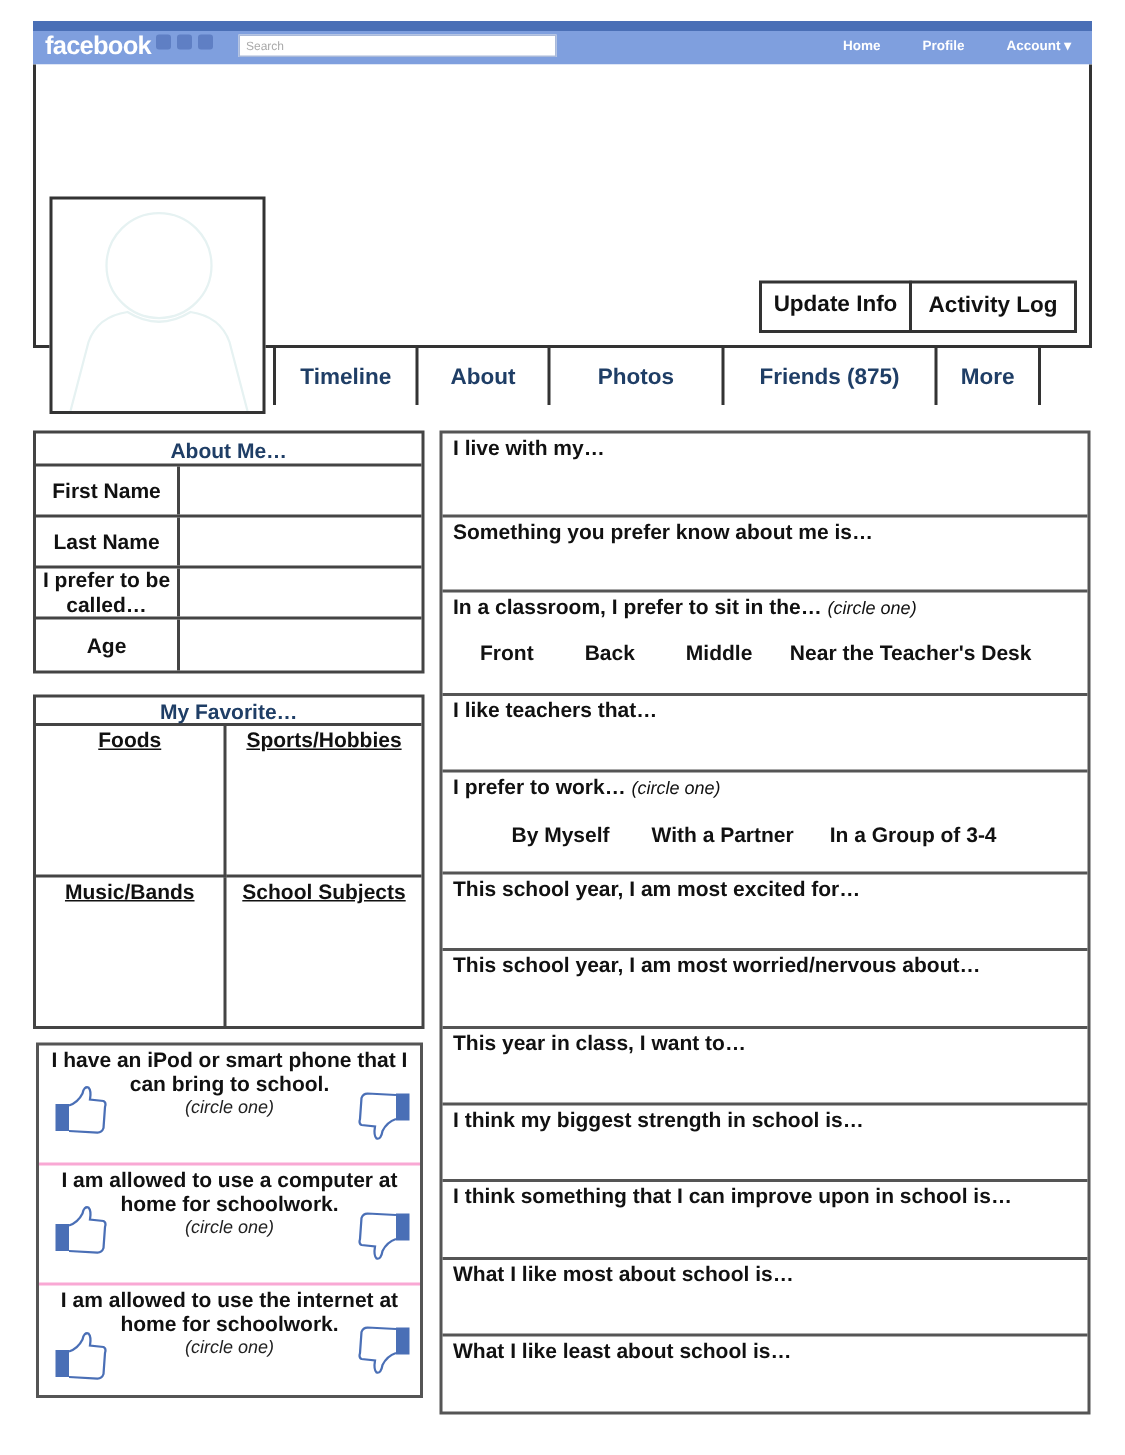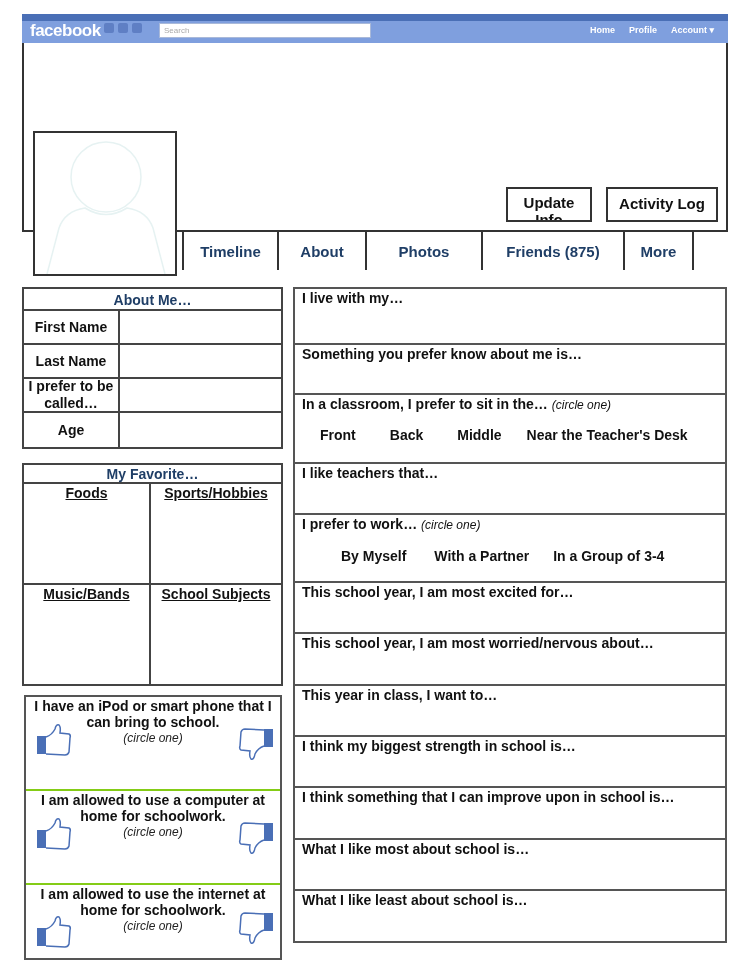--- a/index.html
+++ b/index.html
@@ -5,26 +5,26 @@
   * { box-sizing: border-box; margin: 0; padding: 0; }
   body { width: 750px; height: 970px; background: #fff; position: relative; font-family: "Liberation Sans", sans-serif; color: #111; overflow: hidden; }
   .abs { position: absolute; }
 
   
   .fb-bar { left: 22px; top: 14px; width: 706px; height: 30px; background: linear-gradient(#4a6fb6 0 7px, #7f9fde 7px); border-bottom: 1px solid #b9c9ea; }
   .fb-logo { left: 8px; top: 7px; color: #fff; font-weight: bold; font-size: 17px; letter-spacing: -0.5px; }
   .fb-icons { left: 82px; top: 9px; display: flex; gap: 4px; }
   .fb-icons span { width: 10px; height: 10px; border-radius: 2px; background: #5f7fc4; display: inline-block; }
   .fb-search { left: 137px; top: 9px; width: 212px; height: 15px; background: #fff; border: 1px solid #a9b9d9; font-size: 8px; color: #aaa; padding: 2px 4px; }
-  .fb-nav { right: 14px; top: 11px; display: flex; gap: 14px; color: #fff; font-size: 9px; font-weight: bold; }
+  .fb-nav { right: 14px; top: 11px; display: flex; gap: 28px; color: #fff; font-size: 9px; font-weight: bold; }
 
   
   .cover { left: 22px; top: 43px; width: 706px; height: 189px; border: 2px solid #333; border-top: none; background: #fff; }
   .profile-pic { left: 33px; top: 131px; width: 144px; height: 145px; border: 2px solid #333; background: #fff; }
-  .update-btn { left: 506px; top: 187px; width: 86px; height: 35px; border: 2px solid #333; background: #fff; font-weight: bold; font-size: 15px; text-align: center; padding-top: 5px; overflow: hidden; }
+  .update-btn { left: 506px; top: 187px; width: 102px; height: 35px; border: 2px solid #333; background: #fff; font-weight: bold; font-size: 15px; text-align: center; padding-top: 5px; overflow: hidden; }
   .activity-btn { left: 606px; top: 187px; width: 112px; height: 35px; border: 2px solid #333; background: #fff; font-weight: bold; font-size: 15px; text-align: center; padding-top: 6px; }
 
   
   .tabs { left: 182px; top: 232px; height: 38px; display: flex; }
   .tab { border-left: 2px solid #333; color: #1f3e66; font-weight: bold; font-size: 15px; display: flex; align-items: center; justify-content: center; height: 38px; }
   .tab.last { border-right: 2px solid #333; }
 
   
   .about { left: 22px; top: 287px; width: 261px; border: 2px solid #444; }
   .about .title { height: 22px; text-align: center; color: #1f3e66; font-weight: bold; font-size: 14px; line-height: 22px; border-bottom: 2px solid #444; }
@@ -38,21 +38,21 @@
   .fav .title { height: 19px; text-align: center; color: #1f3e66; font-weight: bold; font-size: 14px; line-height: 19px; border-bottom: 2px solid #444; }
   .fav .grid { display: grid; grid-template-columns: 127px 1fr; grid-template-rows: 101px 1fr; height: 200px; }
   .fav .cell { font-weight: bold; font-size: 14px; text-align: center; padding-top: 1px; }
   .fav .cell span { text-decoration: underline; }
   .fav .c1 { border-right: 2px solid #444; border-bottom: 2px solid #444; }
   .fav .c2 { border-bottom: 2px solid #444; }
   .fav .c3 { border-right: 2px solid #444; }
 
   
   .yn { left: 24px; top: 695px; width: 258px; border: 2px solid #555; }
-  .yn .item { height: 94px; border-bottom: 2px solid #84cc16; position: relative; text-align: center; }
+  .yn .item { height: 80px; border-bottom: 2px solid #f9a8d4; position: relative; text-align: center; }
   .yn .item:last-child { border-bottom: none; height: 73px; }
   .yn .q { font-weight: bold; font-size: 14px; line-height: 16px; padding-top: 1px; }
   .yn .hint { font-style: italic; font-size: 12px; color: #222; margin-top: 1px; }
   .thumb { position: absolute; width: 36px; height: 34px; }
   .thumb.up { left: 10px; top: 26px; }
   .thumb.down { right: 6px; top: 30px; }
 
   
   .qs { left: 293px; top: 287px; width: 434px; border: 2px solid #555; }
   .qs .q { border-bottom: 2px solid #555; padding: 1px 7px; font-weight: bold; font-size: 14px; position: relative; }

